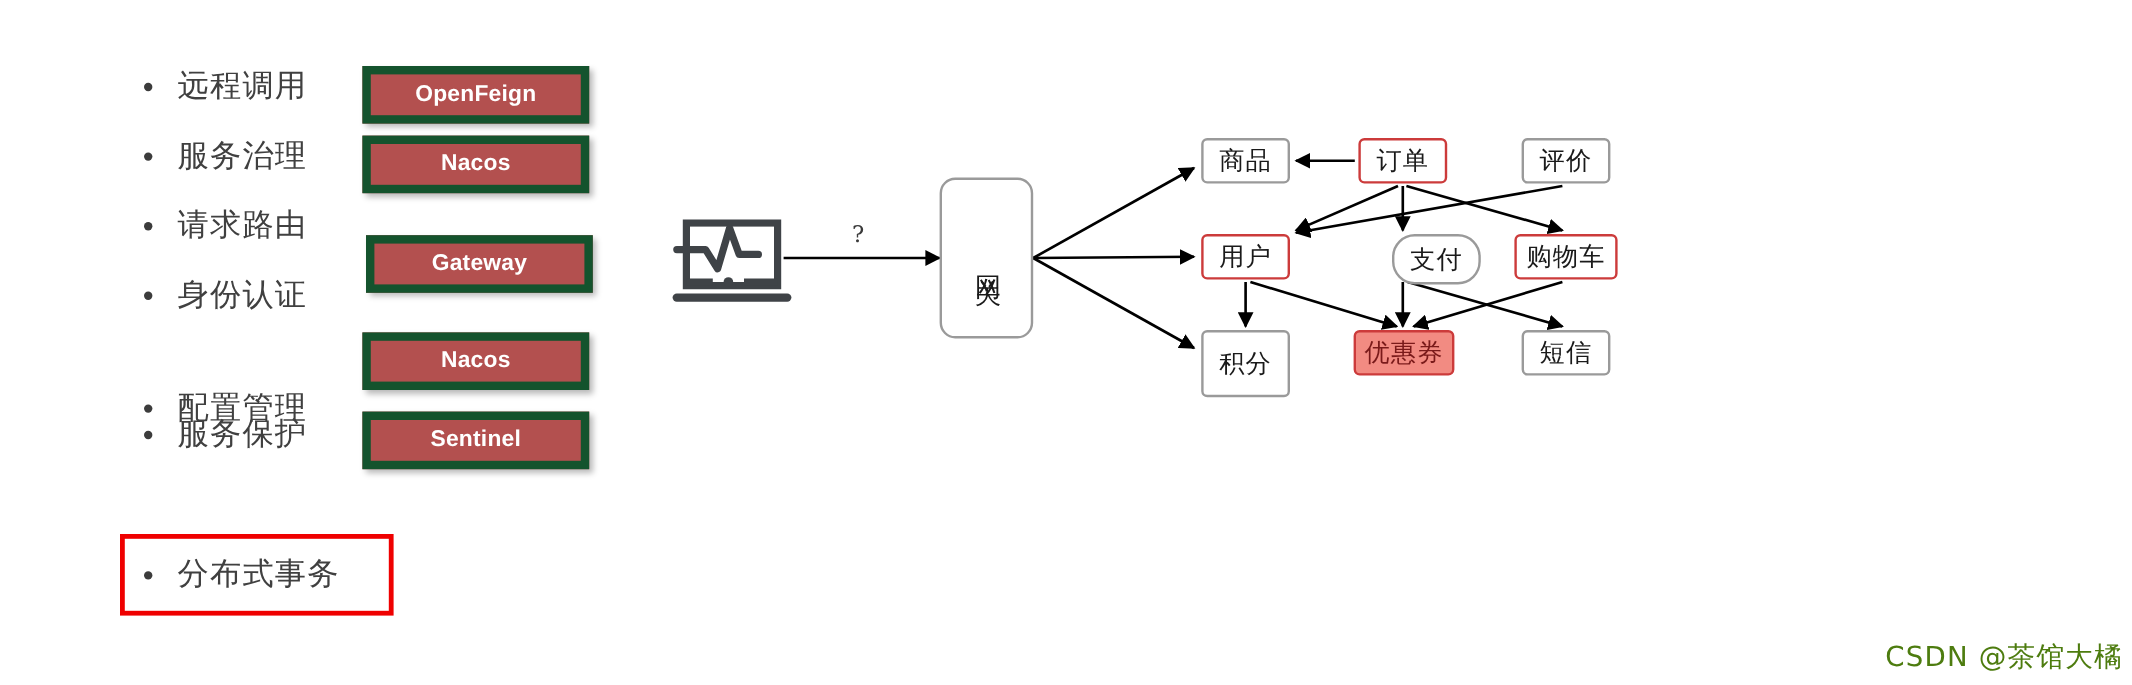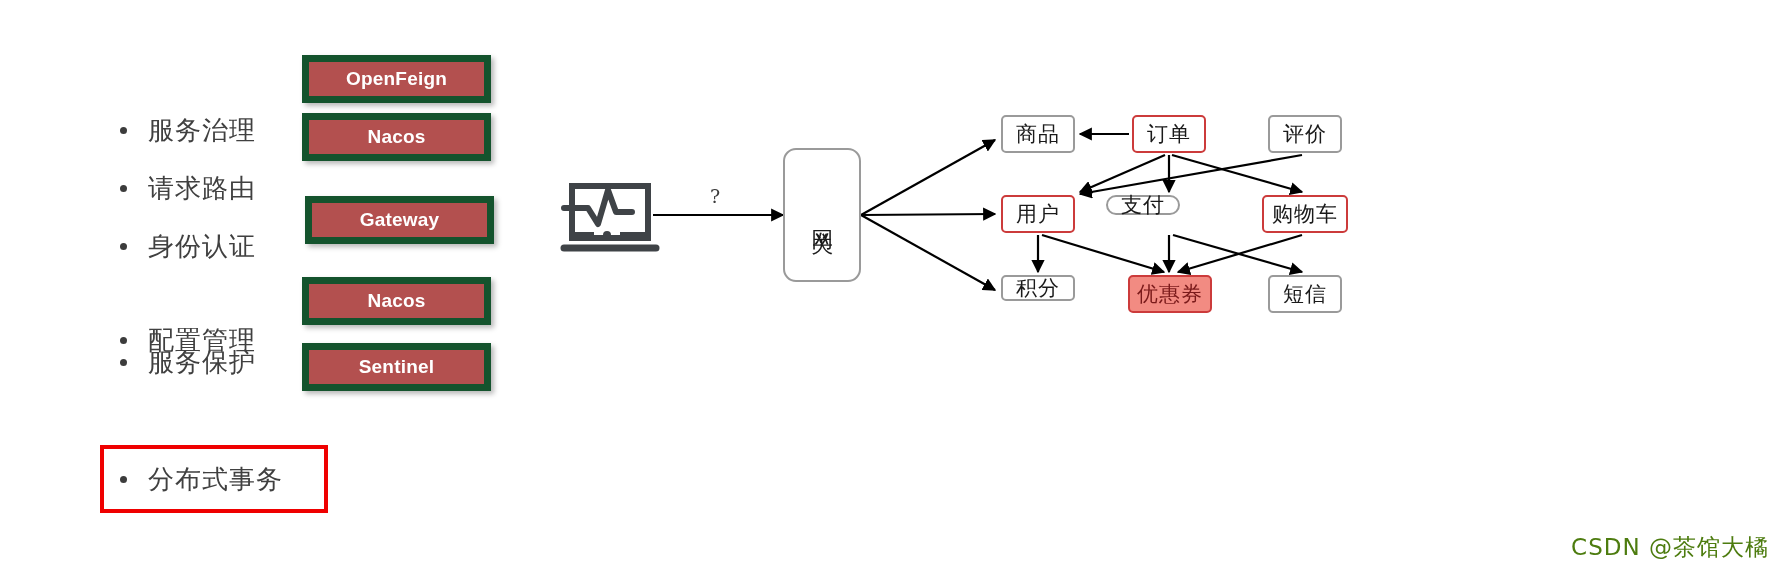--- a/index.html
+++ b/index.html
@@ -145,20 +145,24 @@
     color: #4d7c0f;
     white-space: nowrap;
     letter-spacing: 1px;
   }
 </style>
 </head>
 <body>
 
 <div id="left-panel">
 
+  <div class="bullet-row" style="top:55px;">
+    <span class="bullet-dot"></span>
+    <span class="bullet-label">远程调用</span>
+  </div>
   <div class="bullet-row" style="top:113px;">
     <span class="bullet-dot"></span>
     <span class="bullet-label">服务治理</span>
   </div>
   <div class="bullet-row" style="top:171px;">
     <span class="bullet-dot"></span>
     <span class="bullet-label">请求路由</span>
   </div>
   <div class="bullet-row" style="top:229px;">
     <span class="bullet-dot"></span>
@@ -263,28 +267,28 @@
   <div class="node accent-outline" style="left:592px; top:115px; width:74px; height:38px;">
     <span>订单</span>
   </div>
   <div class="node" style="left:728px; top:115px; width:74px; height:38px;">
     <span>评价</span>
   </div>
 
   <div class="node accent-outline" style="left:461px; top:195px; width:74px; height:38px;">
     <span>用户</span>
   </div>
-  <div class="node" style="left:566px; top:195px; width:74px; height:20px;border-radius:19px;">
+  <div class="node" style="left:620px; top:195px; width:74px; height:42px;border-radius:19px;">
     <span>支付</span>
   </div>
   <div class="node accent-outline" style="left:722px; top:195px; width:86px; height:38px;">
     <span>购物车</span>
   </div>
 
-  <div class="node" style="left:461px; top:275px; width:74px; height:26px;">
+  <div class="node" style="left:461px; top:275px; width:74px; height:56px;">
     <span>积分</span>
   </div>
   <div class="node accent-filled" style="left:588px; top:275px; width:84px; height:38px;">
     <span>优惠券</span>
   </div>
   <div class="node" style="left:728px; top:275px; width:74px; height:38px;">
     <span>短信</span>
   </div>
 </div>
 

